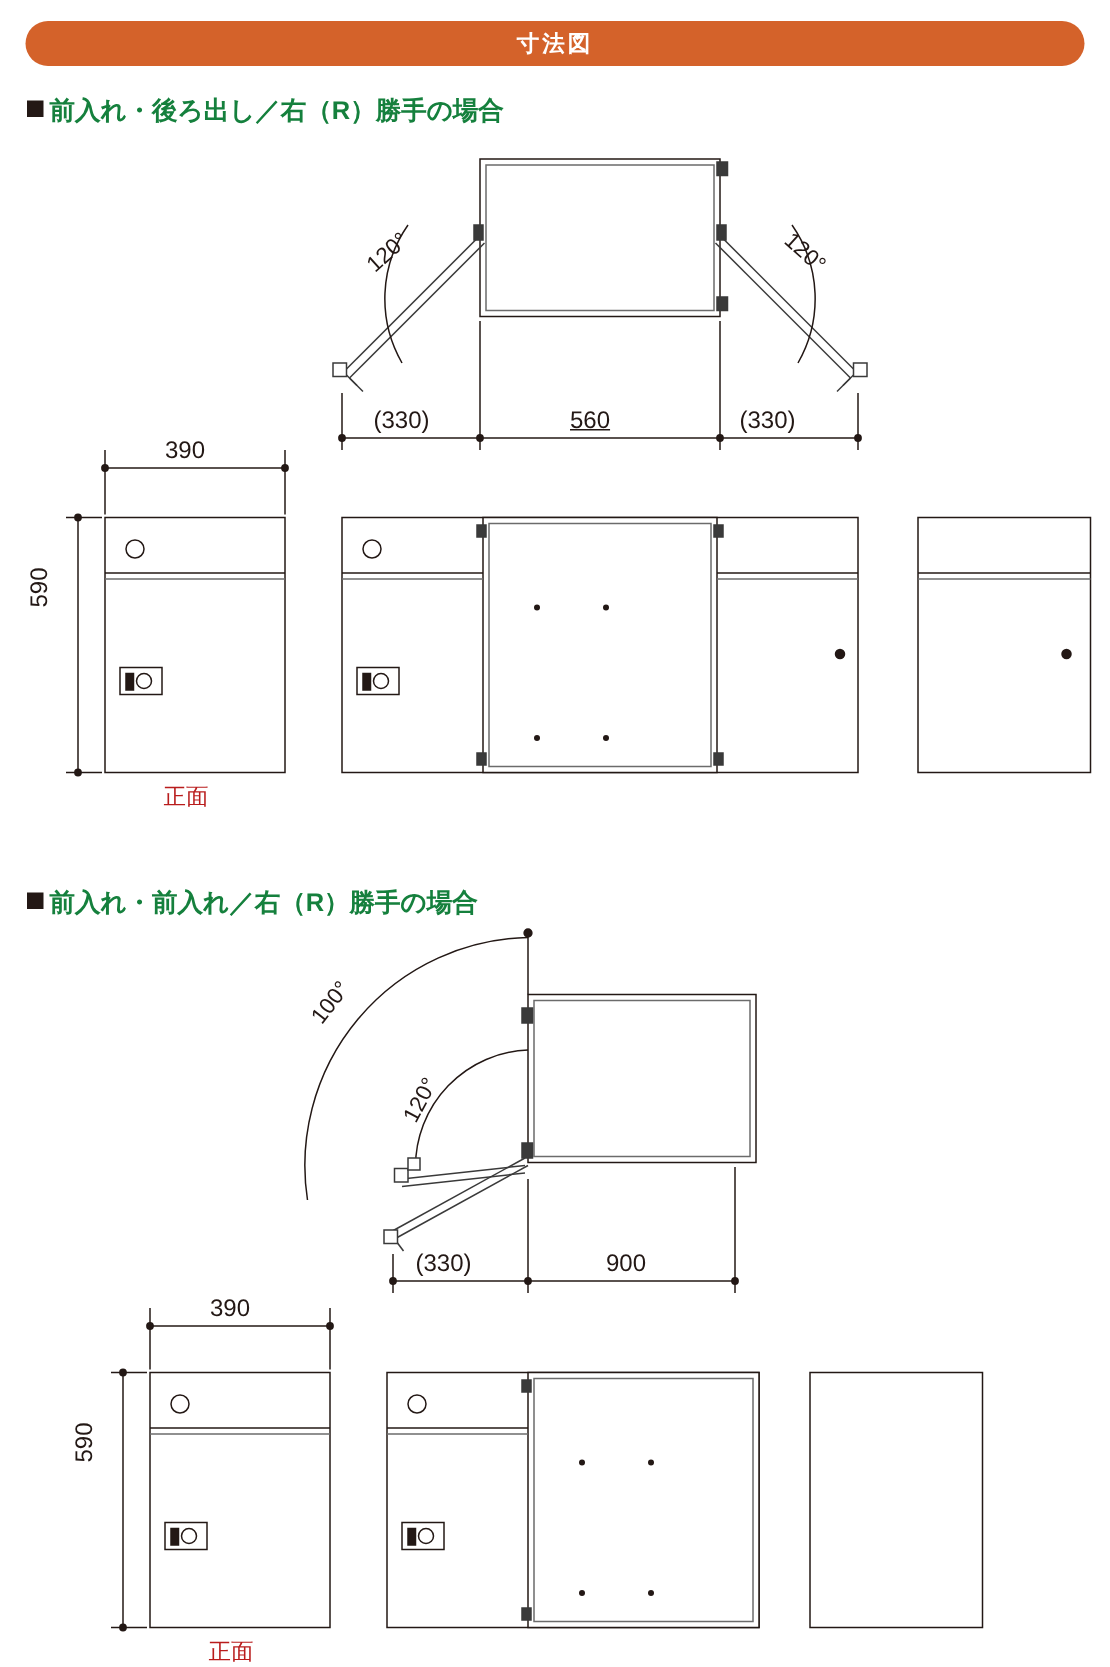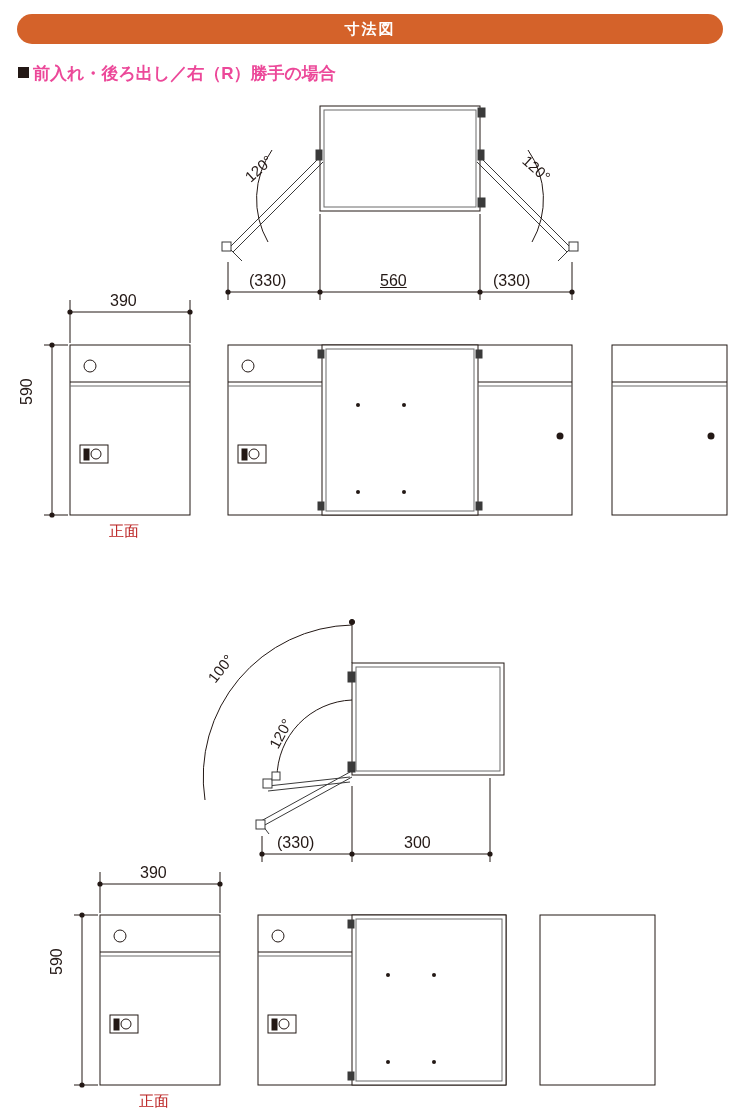--- a/index.html
+++ b/index.html
@@ -23,21 +23,21 @@
     background:#d4622a;
     display:flex;align-items:center;justify-content:center;
   }
   .banner .bar span{
     color:#ffffff;font-size:15px;font-weight:bold;letter-spacing:2px;
   }
 
   
   .sect-title{
     position:absolute;font-size:17px;font-weight:bold;letter-spacing:0px;
-    color:#ec4899;white-space:nowrap;
+    color:#15803d;white-space:nowrap;
   }
   .sect-title .sq{
     display:inline-block;width:11px;height:11px;background:#231815;
     margin-right:4px;vertical-align:1px;
   }
   .dim-txt{position:absolute;font-size:16px;color:#231815;white-space:nowrap;}
   .ang{position:absolute;font-size:15px;color:#231815;white-space:nowrap;}
   .cap{position:absolute;font-size:15px;color:#b91c1c;white-space:nowrap;}
   svg{position:absolute;left:0;top:0;overflow:visible;}
 </style>
@@ -170,20 +170,23 @@
     </g>
     <g fill="#231815">
         <circle cx="711" cy="436" r="3.5"></circle>
       </g>
   </svg>
 
   <div class="dim-txt" style="left:110px;top:292px;">390</div>
   <div class="dim-txt" style="left:18px;top:405px;transform:rotate(-90deg);transform-origin:left top;">590</div>
   <div class="cap" style="left:109px;top:522px;">正面</div>
 
+  <div class="sect-title" style="left:18px;top:590px;">
+    <span class="sq"></span><span>前入れ・前入れ／右（R）勝手の場合</span>
+  </div>
 
   <svg width="740" height="1111">
 
     <g stroke="#231815" fill="none" stroke-width="1">
       <rect x="352" y="663" width="152" height="112" fill="#ffffff"></rect>
       <rect x="356" y="667" width="144" height="104" stroke="#6b6b6b" fill="#ffffff"></rect>
       <rect x="348" y="672" width="7" height="10" fill="#3a3a3a" stroke="#3a3a3a"></rect>
       <rect x="348" y="762" width="7" height="10" fill="#3a3a3a" stroke="#3a3a3a"></rect>
     </g>
 
@@ -224,21 +227,21 @@
       <circle cx="262" cy="854" r="2.6"></circle>
       <circle cx="352" cy="854" r="2.6"></circle>
       <circle cx="490" cy="854" r="2.6"></circle>
     </g>
   </svg>
 
   <div class="ang" style="left:205px;top:660px;transform:rotate(-52deg);">100°</div>
   <div class="ang" style="left:265px;top:725px;transform:rotate(-62deg);">120°</div>
 
   <div class="dim-txt" style="left:277px;top:834px;">(330)</div>
-  <div class="dim-txt" style="left:404px;top:834px;">300</div>
+  <div class="dim-txt" style="left:404px;top:834px;">900</div>
 
   <svg width="740" height="1111">
 
     <g stroke="#231815" fill="none" stroke-width="1">
       <rect x="100" y="915" width="120" height="170" fill="#ffffff"></rect>
       <line x1="100" y1="952" x2="220" y2="952"></line>
       <line x1="100" y1="956" x2="220" y2="956" stroke="#6b6b6b"></line>
       <circle cx="120" cy="936" r="6"></circle>
       <rect x="110" y="1015" width="28" height="18"></rect>
       <circle cx="126" cy="1024" r="5"></circle>

